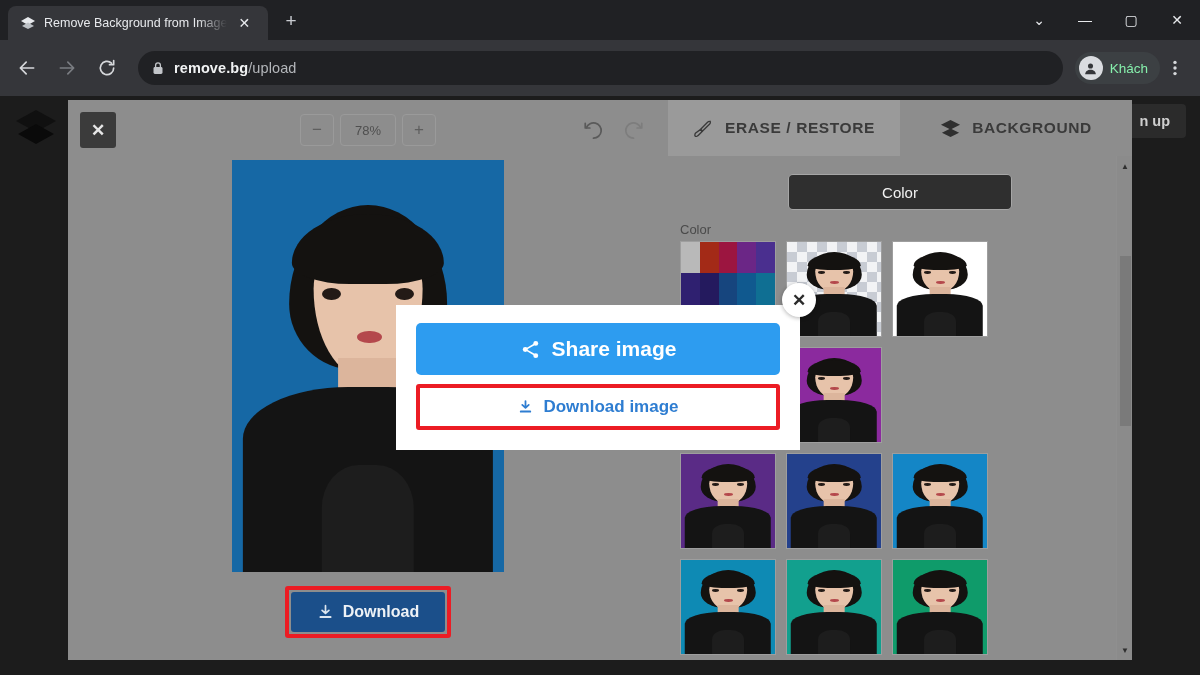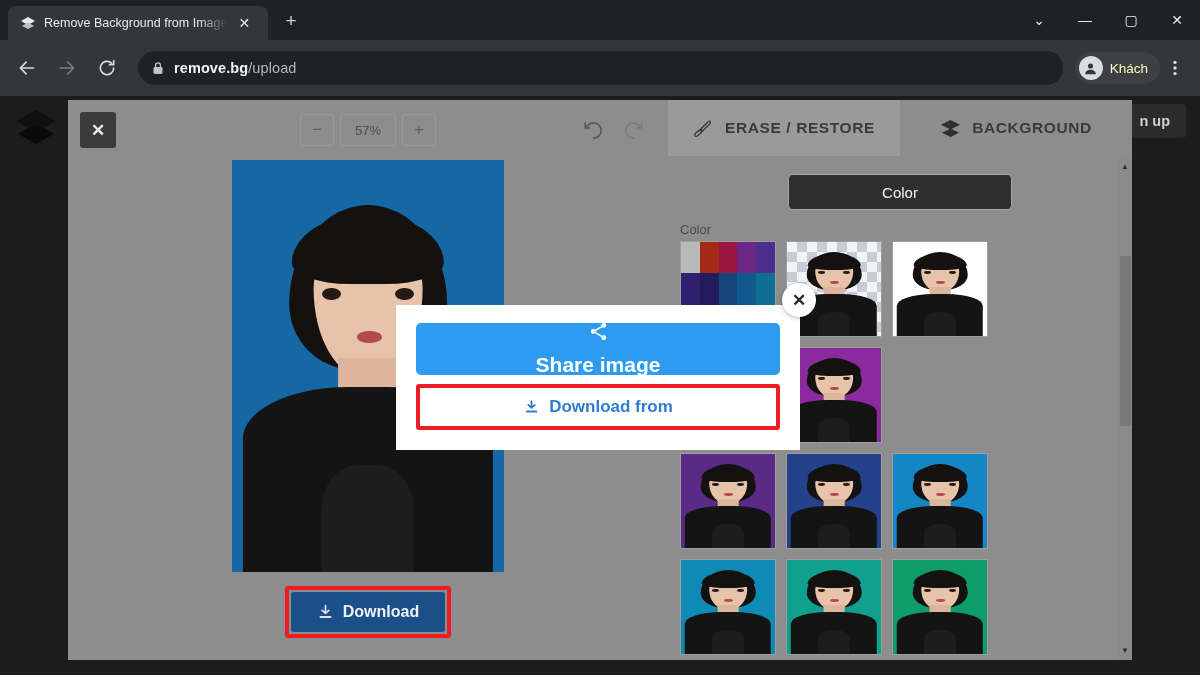--- a/index.html
+++ b/index.html
@@ -62,21 +62,21 @@
     display: flex; align-items: center; padding: 0 14px; margin: 0 8px;
     color: #e8eaed; font-size: 14px; gap: 10px;
   }
   .lock-icon { width: 12px; height: 14px; flex: none; color: #c2c5c9; }
   .url { font-size: 14.5px; letter-spacing: .1px; }
   .url b { font-weight: 700; color: #f1f3f4; }
   .url span { color: #b3b6ba; }
   .profile-chip {
     display: flex; align-items: center; gap: 7px; height: 32px;
     padding: 0 12px 0 4px; border-radius: 16px; background: #3c4043;
-    color: #fef9c3; font-size: 13.5px; margin-left: 4px;
+    color: #86efac; font-size: 13.5px; margin-left: 4px;
   }
   .avatar-circle {
     width: 24px; height: 24px; border-radius: 50%; background: #dadce0;
     display: flex; align-items: center; justify-content: center; color: #35363a;
   }
   .kebab { width: 30px; height: 34px; display: flex; align-items: center; justify-content: center; color: #d6d8db; }
 
   
   .page-bg { position: absolute; left: 0; top: 96px; width: 1200px; height: 579px; background: #1c1c1c; }
   .site-logo {
@@ -226,21 +226,21 @@
 
   
   .modal {
     position: absolute; left: 396px; top: 305px; width: 404px; height: 145px;
     background: #ffffff; z-index: 30;
   }
   .modal-inner { padding: 18px 20px; }
   .share-btn {
     width: 100%; height: 52px; background: #2d9cf0; color: #fff;
     border-radius: 5px; display: flex; align-items: center; justify-content: center;
-    gap: 11px; font-size: 21px; font-weight: 700; flex-direction: column;
+    gap: 11px; font-size: 21px; font-weight: 700;
   }
   .dl-hl { margin-top: 9px; border: 4px solid #ec1c24; border-radius: 3px; }
   .dl-image-btn {
     height: 38px; background: #fff; color: #2e7dd1; font-size: 17px; font-weight: 600;
     display: flex; align-items: center; justify-content: center; gap: 9px;
   }
   .modal-close {
     position: absolute; right: -16px; top: -22px; width: 34px; height: 34px;
     background: #fff; border-radius: 50%; color: #2b2b2b;
     display: flex; align-items: center; justify-content: center; font-size: 17px; font-weight: 700;
@@ -328,21 +328,21 @@
   </div>
   <div class="signup-btn">n up</div>
 
   <div class="editor">
 
     <div class="editor-left">
       <div class="canvas-toolbar">
         <div class="close-editor">✕</div>
         <div class="zoom-group">
           <div class="zoom-btn">−</div>
-          <div class="zoom-level">57%</div>
+          <div class="zoom-level">78%</div>
           <div class="zoom-btn">+</div>
         </div>
         <div class="history-group">
           <div class="hist-btn">
             <svg viewBox="0 0 24 24" width="23" height="23">
                 <path d="M12 20a8 8 0 1 0-7.4-11" fill="none" stroke="currentColor" stroke-width="1.8" stroke-linecap="round"></path>
                 <path d="M3.4 4.6v4.8h4.8" fill="none" stroke="currentColor" stroke-width="1.8" stroke-linecap="round" stroke-linejoin="round"></path>
               </svg>
           </div>
           <div class="hist-btn disabled">
@@ -616,19 +616,19 @@
         <span>Share image</span>
       </div>
       <div class="dl-hl">
         <div class="dl-image-btn">
           <span>
             <svg viewBox="0 0 20 20" width="17" height="17">
                 <path d="M10 2.4v7.4M6.2 7l3.8 3.5L13.8 7" fill="none" stroke="#2e7dd1" stroke-width="2.1" stroke-linecap="round" stroke-linejoin="round"></path>
                 <rect x="3.4" y="13.4" width="13.2" height="2.6" rx="1" fill="#2e7dd1"></rect>
               </svg>
           </span>
-          <span>Download from</span>
+          <span>Download image</span>
         </div>
       </div>
     </div>
   </div>
 
 </div>
 
 </body></html>

